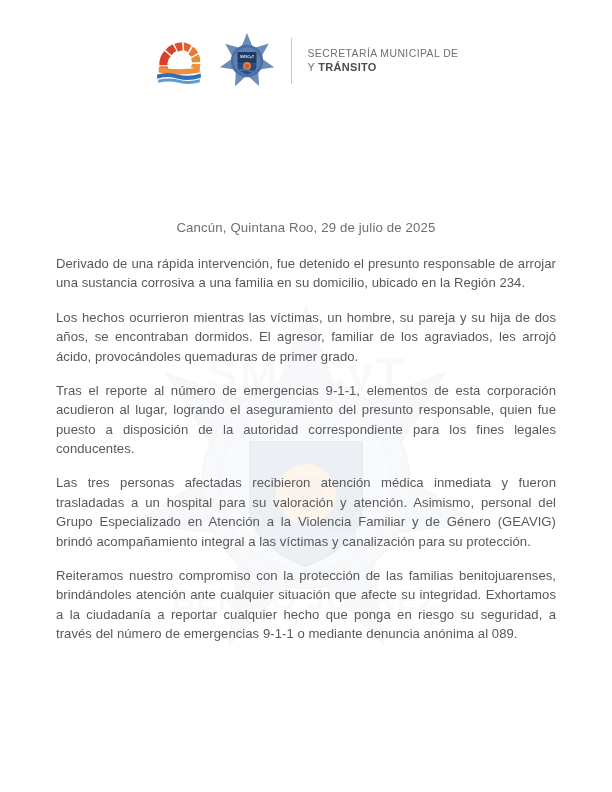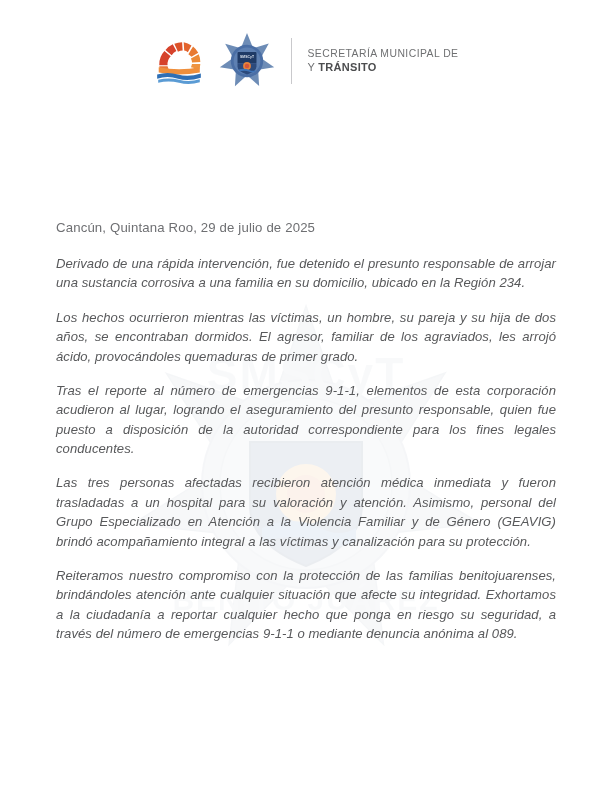--- a/index.html
+++ b/index.html
@@ -124,36 +124,35 @@
     color: #8c8d8f;
     z-index: 3;
   }
 
   
   .dateline {
     position: absolute;
     left: 56px;
     top: 220px;
     width: 500px;
-    text-align: left;
+    text-align: center;
     font-size: 13.2px;
     font-weight: 400;
     color: #6e6f72;
     letter-spacing: 0.15px;
     z-index: 3;
   }
 
   
   .body-col {
     position: absolute;
     left: 56px;
     top: 254px;
     width: 500px;
     z-index: 2;
-    font-style: italic;
   }
   .para {
     font-size: 13.1px;
     line-height: 1.48;
     color: #58595b;
     text-align: justify;
     text-justify: inter-word;
     margin: 0 0 15px 0;
     letter-spacing: 0.05px;
     font-weight: 400;

